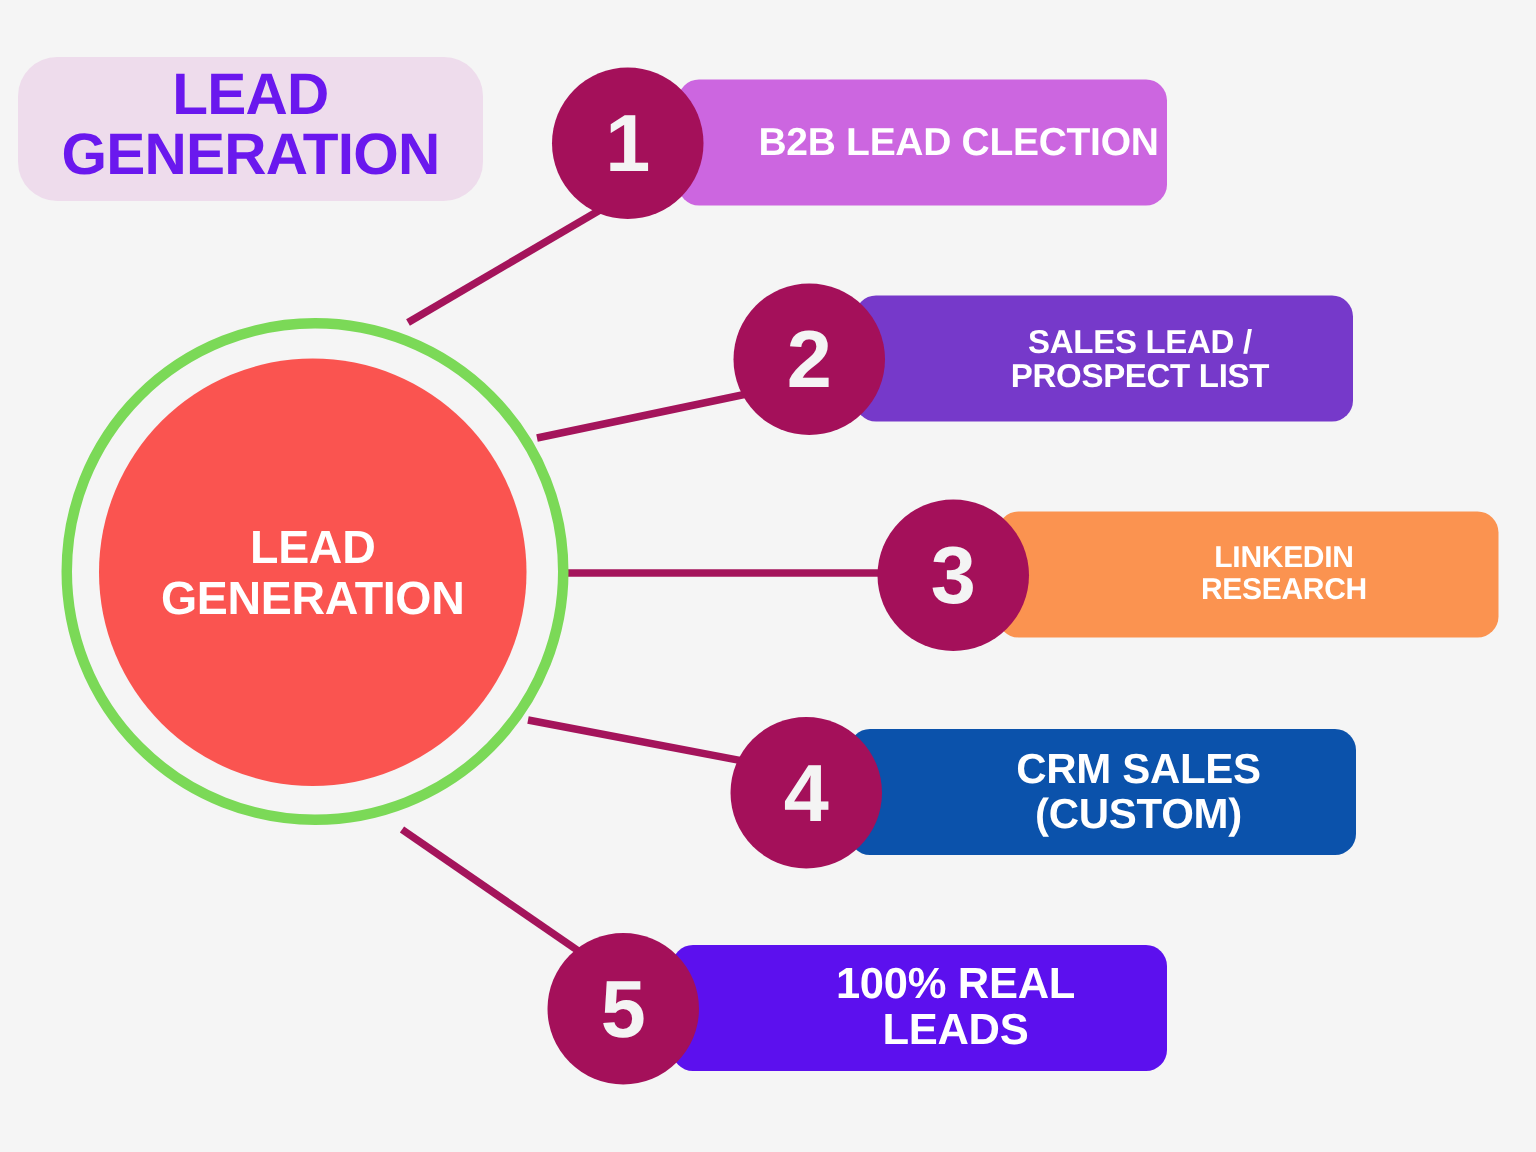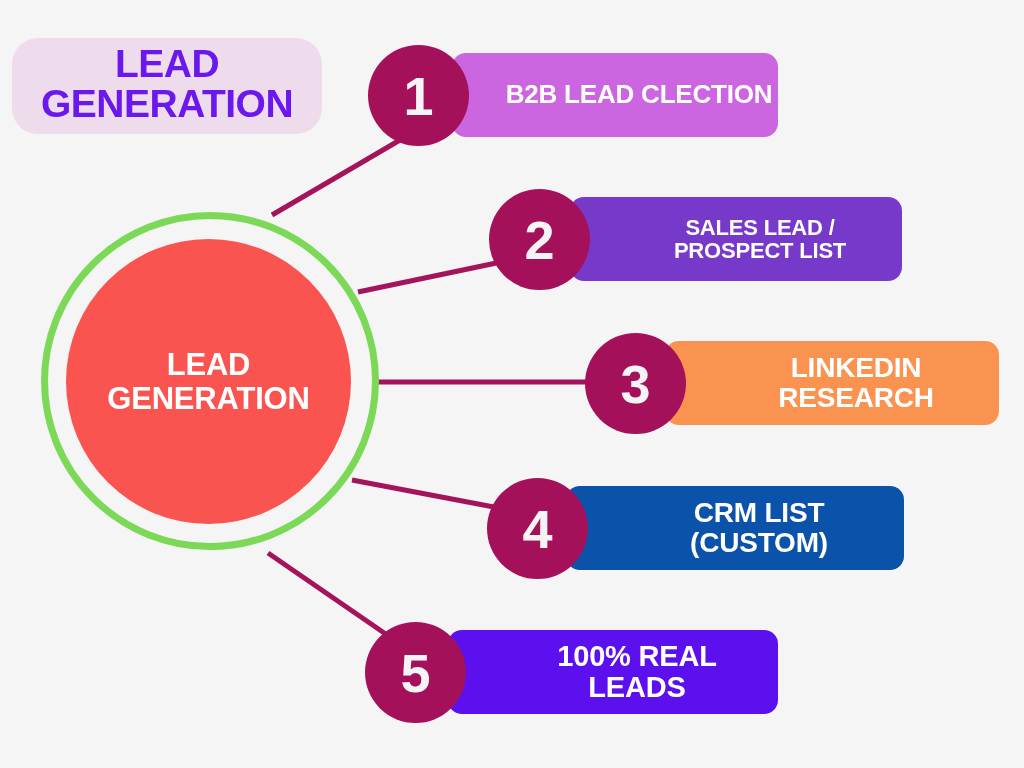--- a/index.html
+++ b/index.html
@@ -159,31 +159,31 @@
       <span class="step-label" style="font-size:22px;">SALES LEAD /
 PROSPECT LIST</span>
     </div>
     <div class="step-badge" style="left:489px; top:189px;">
       <span class="step-number">2</span>
     </div>
   </div>
 
   <div class="step-row">
     <div class="step-bar" style="left:665px; top:341px; width:334px; height:84px; background:#FB9350; padding-left:48px;">
-      <span class="step-label" style="font-size:28px;">LINKEDIN
+      <span class="step-label" style="font-size:20px;">LINKEDIN
 RESEARCH</span>
     </div>
     <div class="step-badge" style="left:585px; top:333px;">
       <span class="step-number">3</span>
     </div>
   </div>
 
   <div class="step-row">
     <div class="step-bar" style="left:566px; top:486px; width:338px; height:84px; background:#0B52AB; padding-left:48px;">
-      <span class="step-label" style="font-size:28px;">CRM LIST
+      <span class="step-label" style="font-size:28px;">CRM SALES
 (CUSTOM)</span>
     </div>
     <div class="step-badge" style="left:487px; top:478px;">
       <span class="step-number">4</span>
     </div>
   </div>
 
   <div class="step-row">
     <div class="step-bar" style="left:448px; top:630px; width:330px; height:84px; background:#5C10EE; padding-left:48px;">
       <span class="step-label" style="font-size:29px;">100% REAL

